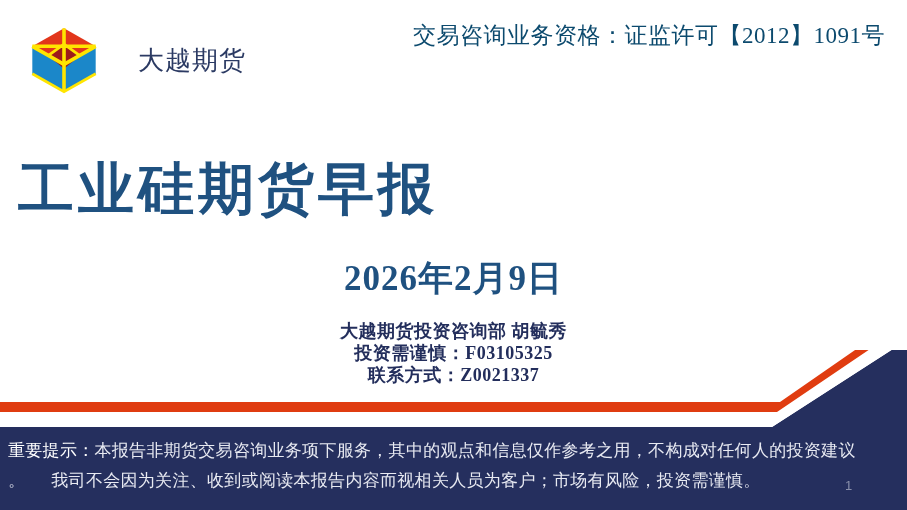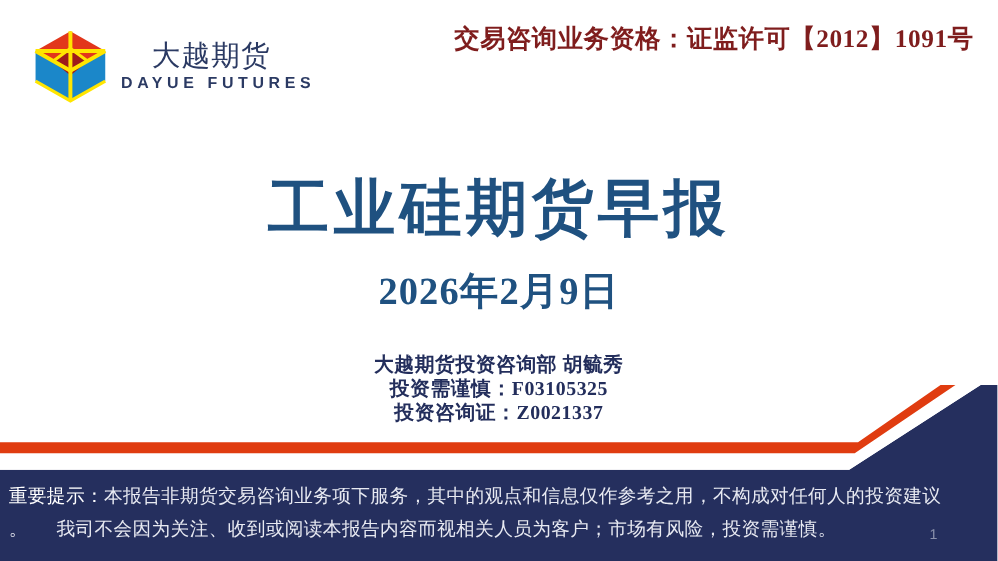--- a/index.html
+++ b/index.html
@@ -50,45 +50,46 @@
     letter-spacing: 4.2px;
     color: #2b3a63;
     margin-top: 6px;
   }
 
   .qualification {
     position: absolute;
     right: 22px;
     top: 20px;
     font-family: "Liberation Serif", "DejaVu Serif", serif;
-    font-weight: bold;
+    font-weight: normal;
     font-size: 23px;
-    color: #7f1d1d;
+    color: #0c4a6e;
     white-space: nowrap;
     letter-spacing: 0.5px;
   }
 
   
   .title-main {
     position: absolute;
     left: 0;
     right: 0;
     top: 152px;
-    text-align: center;
+    text-align: left;
     font-family: "Liberation Serif", "DejaVu Serif", serif;
     font-weight: bold;
     font-size: 56px;
     letter-spacing: 4px;
     color: #1f5180;
+    padding-left: 18px;
   }
   .title-date {
     position: absolute;
     left: 0;
     right: 0;
-    top: 241px;
+    top: 255px;
     text-align: center;
     font-family: "Liberation Serif", "DejaVu Serif", serif;
     font-weight: bold;
     font-size: 35px;
     letter-spacing: 1px;
     color: #1f5180;
   }
   .author-block {
     position: absolute;
     left: 0;
@@ -155,33 +156,32 @@
     <polygon points="50,28 72,44 50,62 28,44" fill="#9E1B1B"></polygon>
 
     <path d="M50,6 L50,94" stroke="#FFE500" stroke-width="5" fill="none"></path>
     <path d="M6,31 L94,31" stroke="#FFE500" stroke-width="5" fill="none"></path>
     <path d="M6,31 L50,56 L94,31" stroke="#FFE500" stroke-width="5" fill="none"></path>
     <path d="M6,69 L50,94 L94,69" stroke="#FFE500" stroke-width="4" fill="none"></path>
     <path d="M28,44 L50,28 L72,44" stroke="#FFE500" stroke-width="4" fill="none"></path>
   </svg>
   <div class="logo-words">
     <span class="logo-cn">大越期货</span>
-    <span class="logo-en">DAYUE FUTURES</span>
   </div>
 </div>
 
 <div class="qualification">交易咨询业务资格：证监许可【2012】1091号</div>
 
 <div class="title-main">工业硅期货早报</div>
 <div class="title-date">2026年2月9日</div>
 
 <div class="author-block">
   <div>大越期货投资咨询部  胡毓秀</div>
   <div>投资需谨慎：F03105325</div>
-  <div>投资咨询证：Z0021337</div>
+  <div>联系方式：Z0021337</div>
 </div>
 
 <div class="banner-wrap">
   <svg class="banner-svg" viewBox="0 0 907 160" preserveAspectRatio="none">
 
     <path d="M0,77 L772,77 L907,-10 L907,160 L0,160 Z" fill="#252F5E"></path>
 
     <path d="M0,62 L777,62 L907,-28 L907,-10 L772,77 L0,77 Z" fill="#FFFFFF"></path>
 
     <path d="M0,52 L780,52 L907,-36 L907,-26 L777,62 L0,62 Z" fill="#E03C10"></path>

